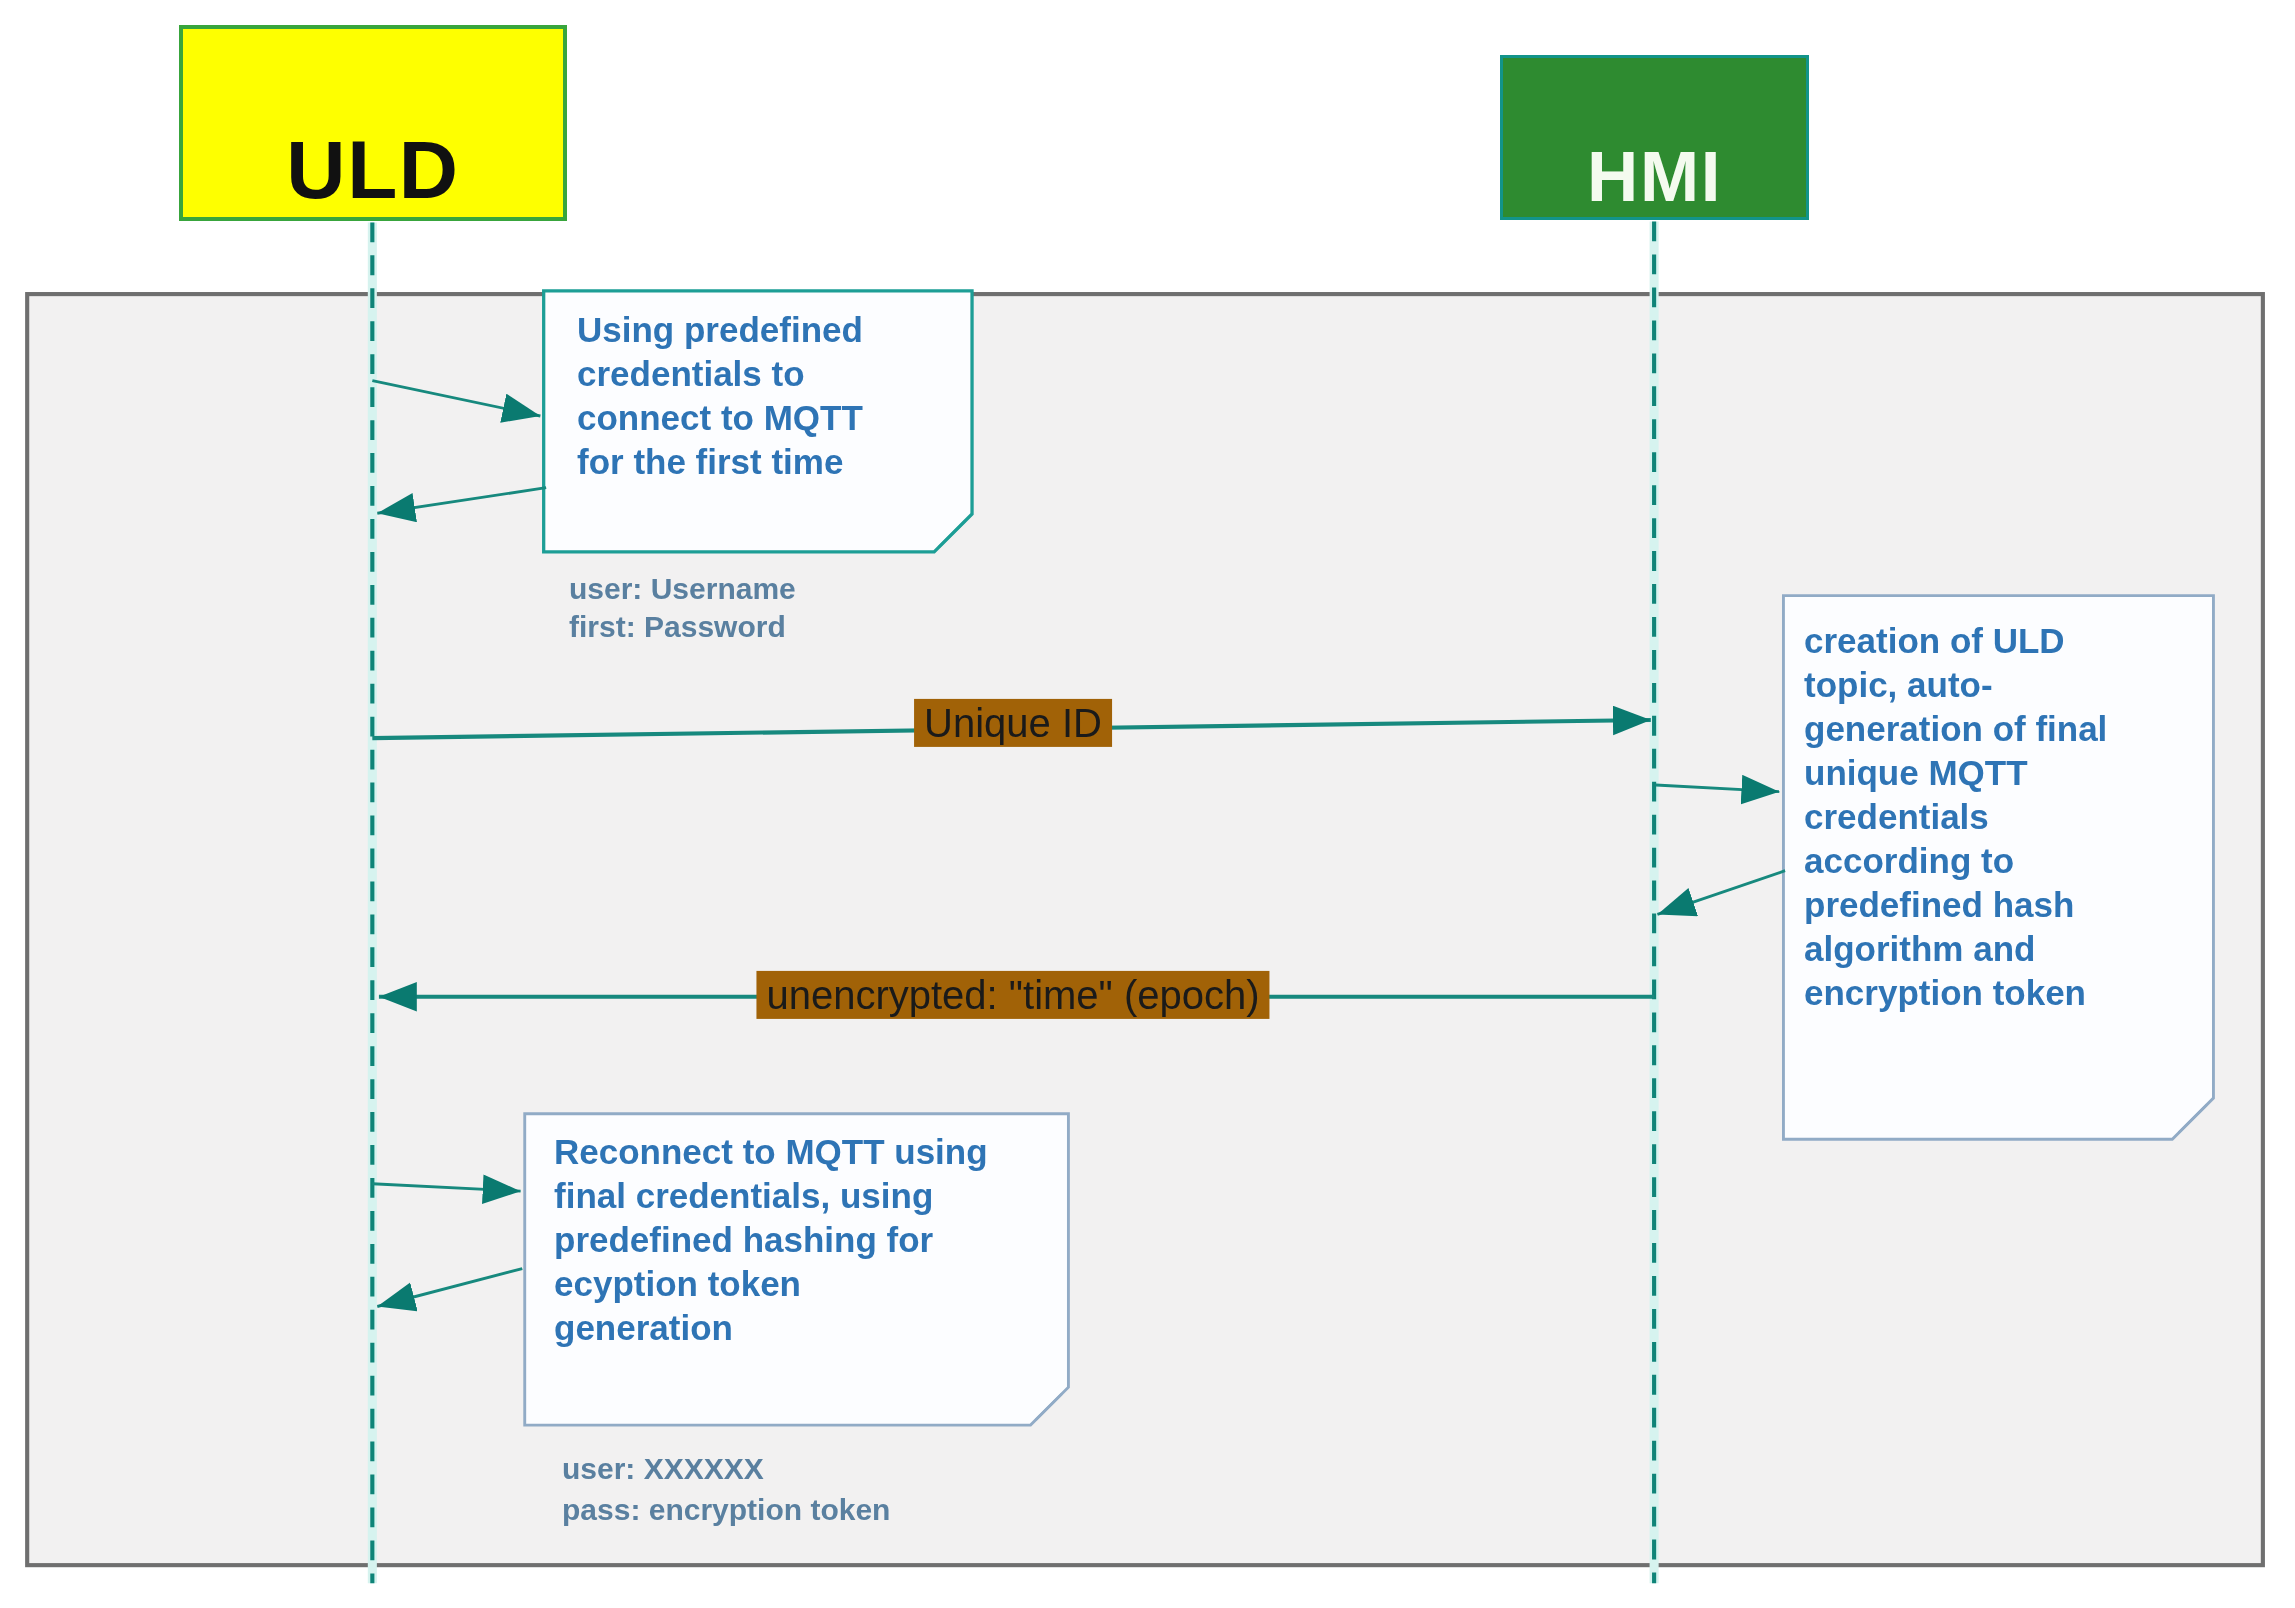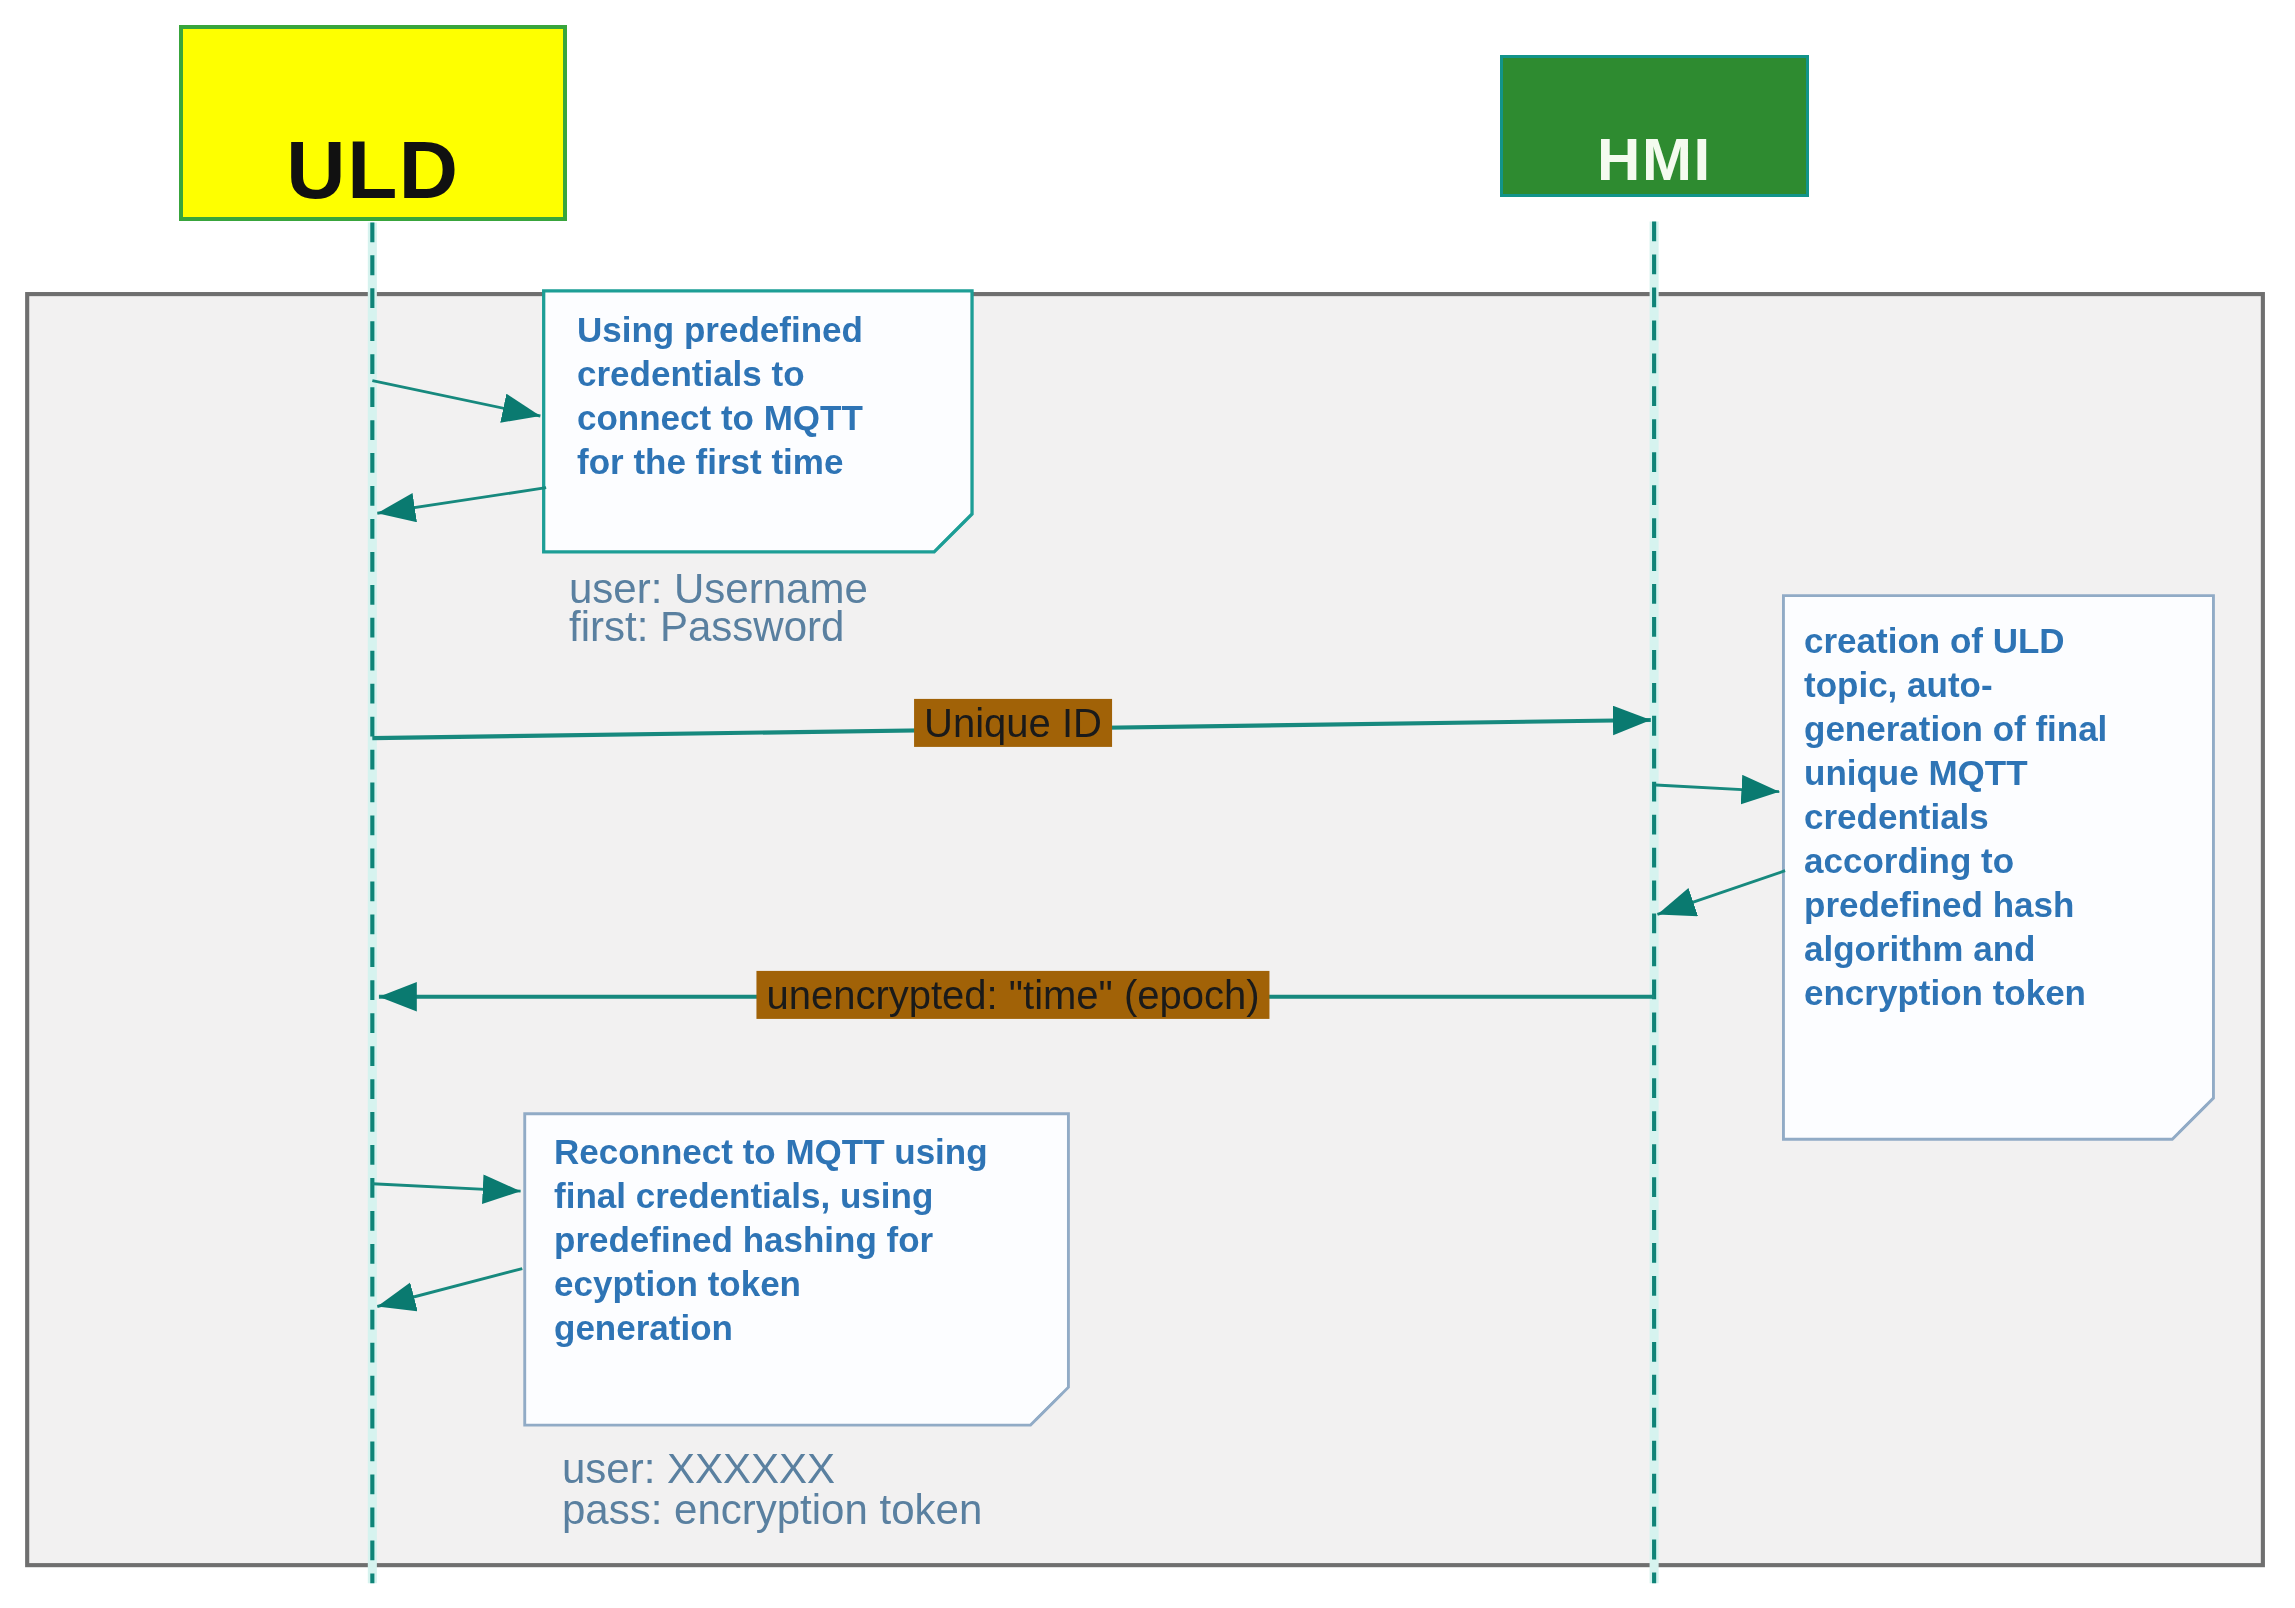--- a/index.html
+++ b/index.html
@@ -30,37 +30,37 @@
   .actor {
     position: absolute; display: flex; align-items: flex-end; justify-content: center;
     box-sizing: border-box; font-weight: bold; letter-spacing: 1.6px;
   }
   .actor-uld {
     left: 179px; top: 25px; width: 388px; height: 196px;
     background: var(--uld-fill); border: 4.1px solid var(--uld-border);
     color: #111; font-size: 82px;
   }
   .actor-hmi {
-    left: 1500px; top: 55px; width: 309px; height: 142px;
+    left: 1500px; top: 55px; width: 309px; height: 165px;
     background: var(--hmi-fill); border: 3.3px solid var(--hmi-border);
-    color: #f4fbef; font-size: 60px;
+    color: #f4fbef; font-size: 71px;
   }
 
   
   .note-text {
     position: absolute; white-space: pre-line;
     font-weight: bold; font-size: 35px; line-height: 44px;
     color: var(--note-text);
   }
   .note-text.n1 { left: 577px;  top: 308px;  width: 387px; }
   .note-text.n2 { left: 1804px; top: 619px;  width: 404px; }
   .note-text.n3 { left: 554px;  top: 1130px; width: 507px; }
 
   
-  .cred { position: absolute; color: var(--credential-text); font-size: 42px; }
+  .cred { position: absolute; color: var(--credential-text); font-size: 30px; font-weight: bold; }
   .cred div { height: 38px; line-height: 38px; }
   .cred.c1 { left: 569px; top: 570px; }
   .cred.c3 { left: 536px; top: 1448px; }
   .cred.c3 div { height: 41px; line-height: 41px; margin-left: 26px; }
 
   
   .msg-label {
     position: absolute; transform: translate(-50%, -50%);
     background: #a16207; padding: 1.6px 10px;
     color: var(--message-text); font-size: 40px; white-space: nowrap;

